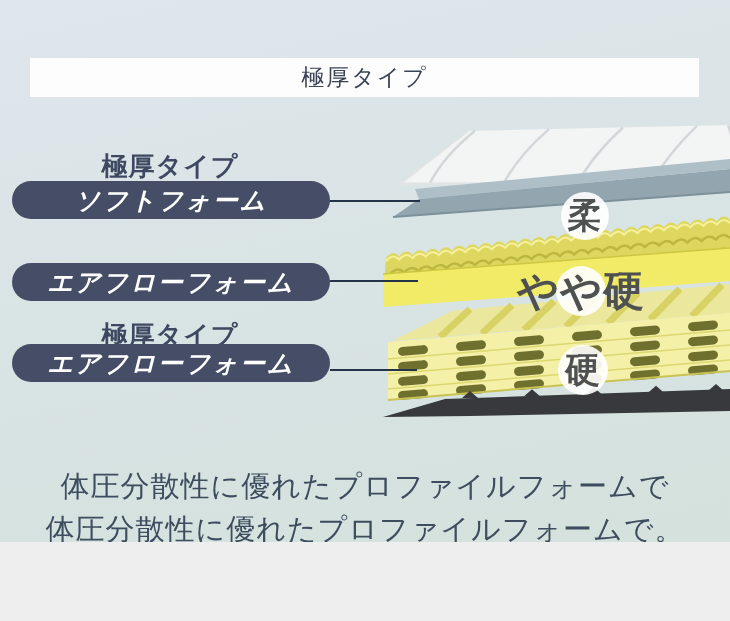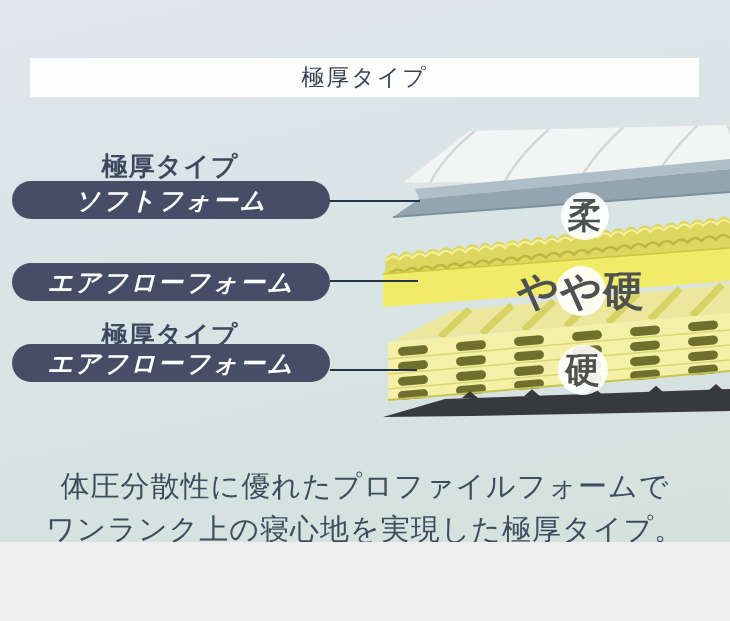--- a/index.html
+++ b/index.html
@@ -156,15 +156,15 @@
   <div class="firmness f2">
     <span class="f-circle"></span>
     <span class="f-label">やや硬</span>
   </div>
   <div class="firmness f3">
     <span class="f-circle"></span>
     <span class="f-label">硬</span>
   </div>
 
   <div class="caption cap1">体圧分散性に優れたプロファイルフォームで</div>
-  <div class="caption cap2">ワンランク上の寝心地を実現した極厚タイプ。</div>
+  <div class="caption cap2">体圧分散性に優れたプロファイルフォームで。</div>
 
 </div>
 
 </body></html>

